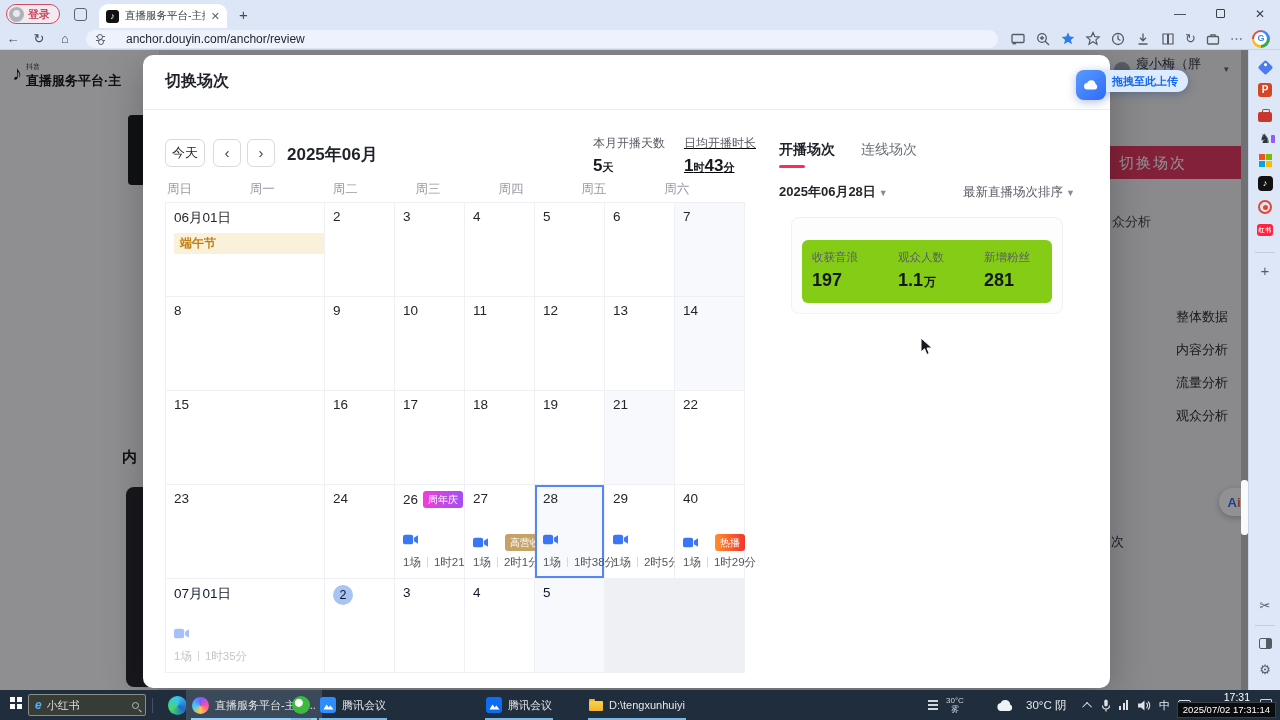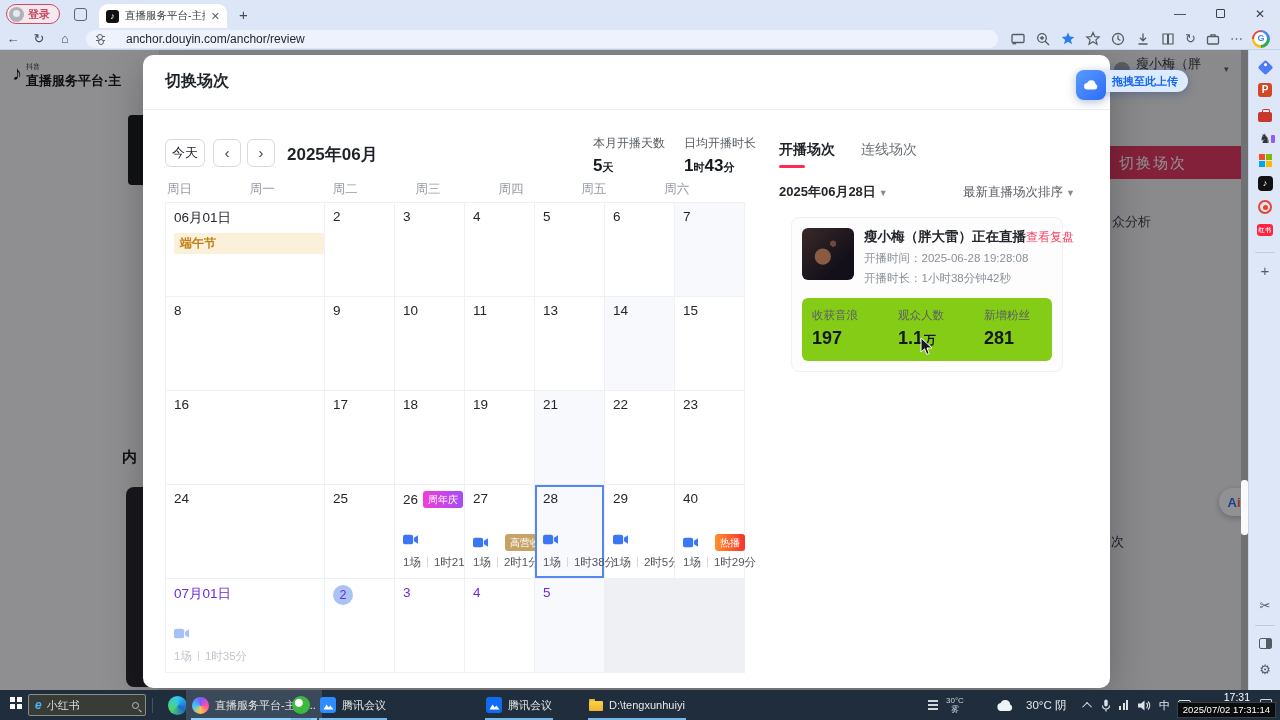--- a/index.html
+++ b/index.html
@@ -70,31 +70,31 @@
   .m-div { position:absolute; left:0; top:54px; width:100%; height:1px; background:#ebedf0; }
   .btn-today { position:absolute; left:22px; top:84px; width:40px; height:28px; border:1px solid #d8dadf; border-radius:6px; background:#fff; font-size:13px; color:#23262b; text-align:center; line-height:26px; }
   .btn-nav { position:absolute; top:84px; width:28px; height:28px; border:1px solid #d8dadf; border-radius:6px; background:#fff; font-size:15px; color:#3a3f46; text-align:center; line-height:25px; }
   .btn-prev { left:70px; } .btn-next { left:104px; }
   .m-month { position:absolute; left:144px; top:88px; font-size:17px; font-weight:bold; color:#1f2329; }
   .m-stat { position:absolute; top:80px; }
   .m-stat .lb { font-size:12px; color:#565b63; }
   .m-stat .vl { margin-top:4px; color:#15191e; }
   .m-stat .vl b { font-size:17px; }
   .m-stat .vl i { font-style:normal; font-size:11px; font-weight:bold; }
-  .stat1 { left:450px; } .stat2 { left:541px; }
+  .stat1 { left:450px; } .stat2 { left:541px;text-decoration:underline; }
 
   .wk-head { position:absolute; left:22px; top:126px; width:580px; display:grid; grid-template-columns:repeat(7,1fr); }
   .wk-head span { font-size:12.5px; color:#959aa3; padding-left:2px; }
   .cal-grid { position:absolute; left:22px; top:147px; width:580px; display:grid; grid-template-columns:repeat(7,1fr); grid-auto-rows:93px; gap:1px; background:#eef0f3; border:1px solid #eef0f3; }
   .cal-cell { position:relative; background:#fff; padding:6px 0 0 8px; overflow:visible; }
   .cal-cell.weekend { background:#f7f9fc; }
   .cal-cell.selected { box-shadow:inset 0 0 0 2px #5487f5; z-index:2; }
   .day-row { display:flex; align-items:center; gap:5px; }
   .day-num { font-size:13.5px; color:#23262b; font-weight:500; }
-  .cal-cell.muted .day-num { color:#6d28d9; }
+  .cal-cell.muted .day-num { color:#0f172a; }
   .day-num.today { width:20px; height:20px; border-radius:50%; background:#a9c3f3; color:#fff; text-align:center; line-height:20px; font-size:12.5px; }
   .holiday-bar { position:relative; z-index:3; margin-top:6px; width:150px; background:#fbf0d9; color:#c07f14; font-size:12px; font-weight:bold; padding:2px 6px; border-radius:2px; }
   .cam-row { position:absolute; left:8px; top:49px; display:flex; align-items:center; gap:17px; color:#3b76f6; }
   .cal-cell.muted .cam-row { opacity:.45; }
   .sess { position:absolute; left:8px; top:70px; font-size:11.5px; color:#51565d; white-space:nowrap; }
   .cal-cell.muted .sess { color:#c0c5cc; }
   .sess .sep { display:inline-block; width:1px; height:10px; background:#d5d8dc; margin:0 6px; vertical-align:-1px; }
   .cell-badge { font-size:10px; color:#fff; padding:1.5px 5px; border-radius:3px; white-space:nowrap; }
   .b-anniversary { background:linear-gradient(90deg,#f03ed7,#a44df5); }
   .b-revenue { background:#c6a266; }
@@ -285,20 +285,26 @@
       <div class="pg-heading">内</div>
       <div class="pg-box"></div>
       <div class="pg-user-ava"></div>
       <div class="pg-user-txt">
         <div>瘦小梅（胖</div>
         <div>雷）</div>
       </div>
       <div class="pg-user-caret">▾</div>
       <div class="pg-switch-btn">切换场次</div>
       <div class="pg-clip-top">众分析</div>
+      <div class="pg-nav">
+        <div>整体数据</div>
+        <div>内容分析</div>
+        <div>流量分析</div>
+        <div>观众分析</div>
+      </div>
       <div class="pg-clip-bottom">会员场次</div>
       <div class="pg-ai">
         <span class="a">A</span>
           <span class="i">i</span>
       </div>
     </div>
 
     <div class="dim"></div>
 
     <div class="modal">
@@ -380,20 +386,25 @@
               <span class="day-num">10</span>
             </div>
           </div>
           <div class="cal-cell">
             <div class="day-row">
               <span class="day-num">11</span>
             </div>
           </div>
           <div class="cal-cell">
             <div class="day-row">
+              <span class="day-num">12</span>
+            </div>
+          </div>
+          <div class="cal-cell">
+            <div class="day-row">
               <span class="day-num">13</span>
             </div>
           </div>
           <div class="cal-cell weekend">
             <div class="day-row">
               <span class="day-num">14</span>
             </div>
           </div>
           <div class="cal-cell">
             <div class="day-row">
@@ -431,25 +442,20 @@
             </div>
           </div>
           <div class="cal-cell">
             <div class="day-row">
               <span class="day-num">23</span>
             </div>
           </div>
           <div class="cal-cell">
             <div class="day-row">
               <span class="day-num">24</span>
-            </div>
-          </div>
-          <div class="cal-cell">
-            <div class="day-row">
-              <span class="day-num">25</span>
             </div>
           </div>
           <div class="cal-cell">
             <div class="day-row">
               <span class="day-num">26</span>
               <span class="cell-badge b-anniversary">周年庆</span>
             </div>
             <div class="cam-row">
               <svg viewBox="0 0 17 12" width="15" height="11">
                 <rect x="0" y="0.5" width="11.5" height="11" rx="2.5" fill="currentColor"></rect>
@@ -551,31 +557,20 @@
           <div class="p-tab">
             <div class="lbl">连线场次</div>
               <div class="ul"></div>
           </div>
         </div>
         <div class="p-filters">
           <span class="p-date"><span>2025年06月28日</span><span class="caret">▼</span></span>
           <span class="p-sort"><span>最新直播场次排序</span><span class="caret">▼</span></span>
         </div>
         <div class="s-card">
-          <div class="s-head">
-            <div class="s-ava"></div>
-            <div class="s-info">
-              <div class="s-trow">
-                <span class="s-title">瘦小梅（胖大雷）正在直播</span>
-                <span class="s-link">查看复盘</span>
-              </div>
-              <div class="s-line">开播时间：2025-06-28 19:28:08</div>
-              <div class="s-line">开播时长：1小时38分钟42秒</div>
-            </div>
-          </div>
           <div class="s-metrics">
             <div class="metric">
               <div class="ml">收获音浪</div>
               <div class="mv"><span>197</span><span class="mu"></span></div>
             </div>
             <div class="metric">
               <div class="ml">观众人数</div>
               <div class="mv"><span>1.1</span><span class="mu">万</span></div>
             </div>
             <div class="metric">

